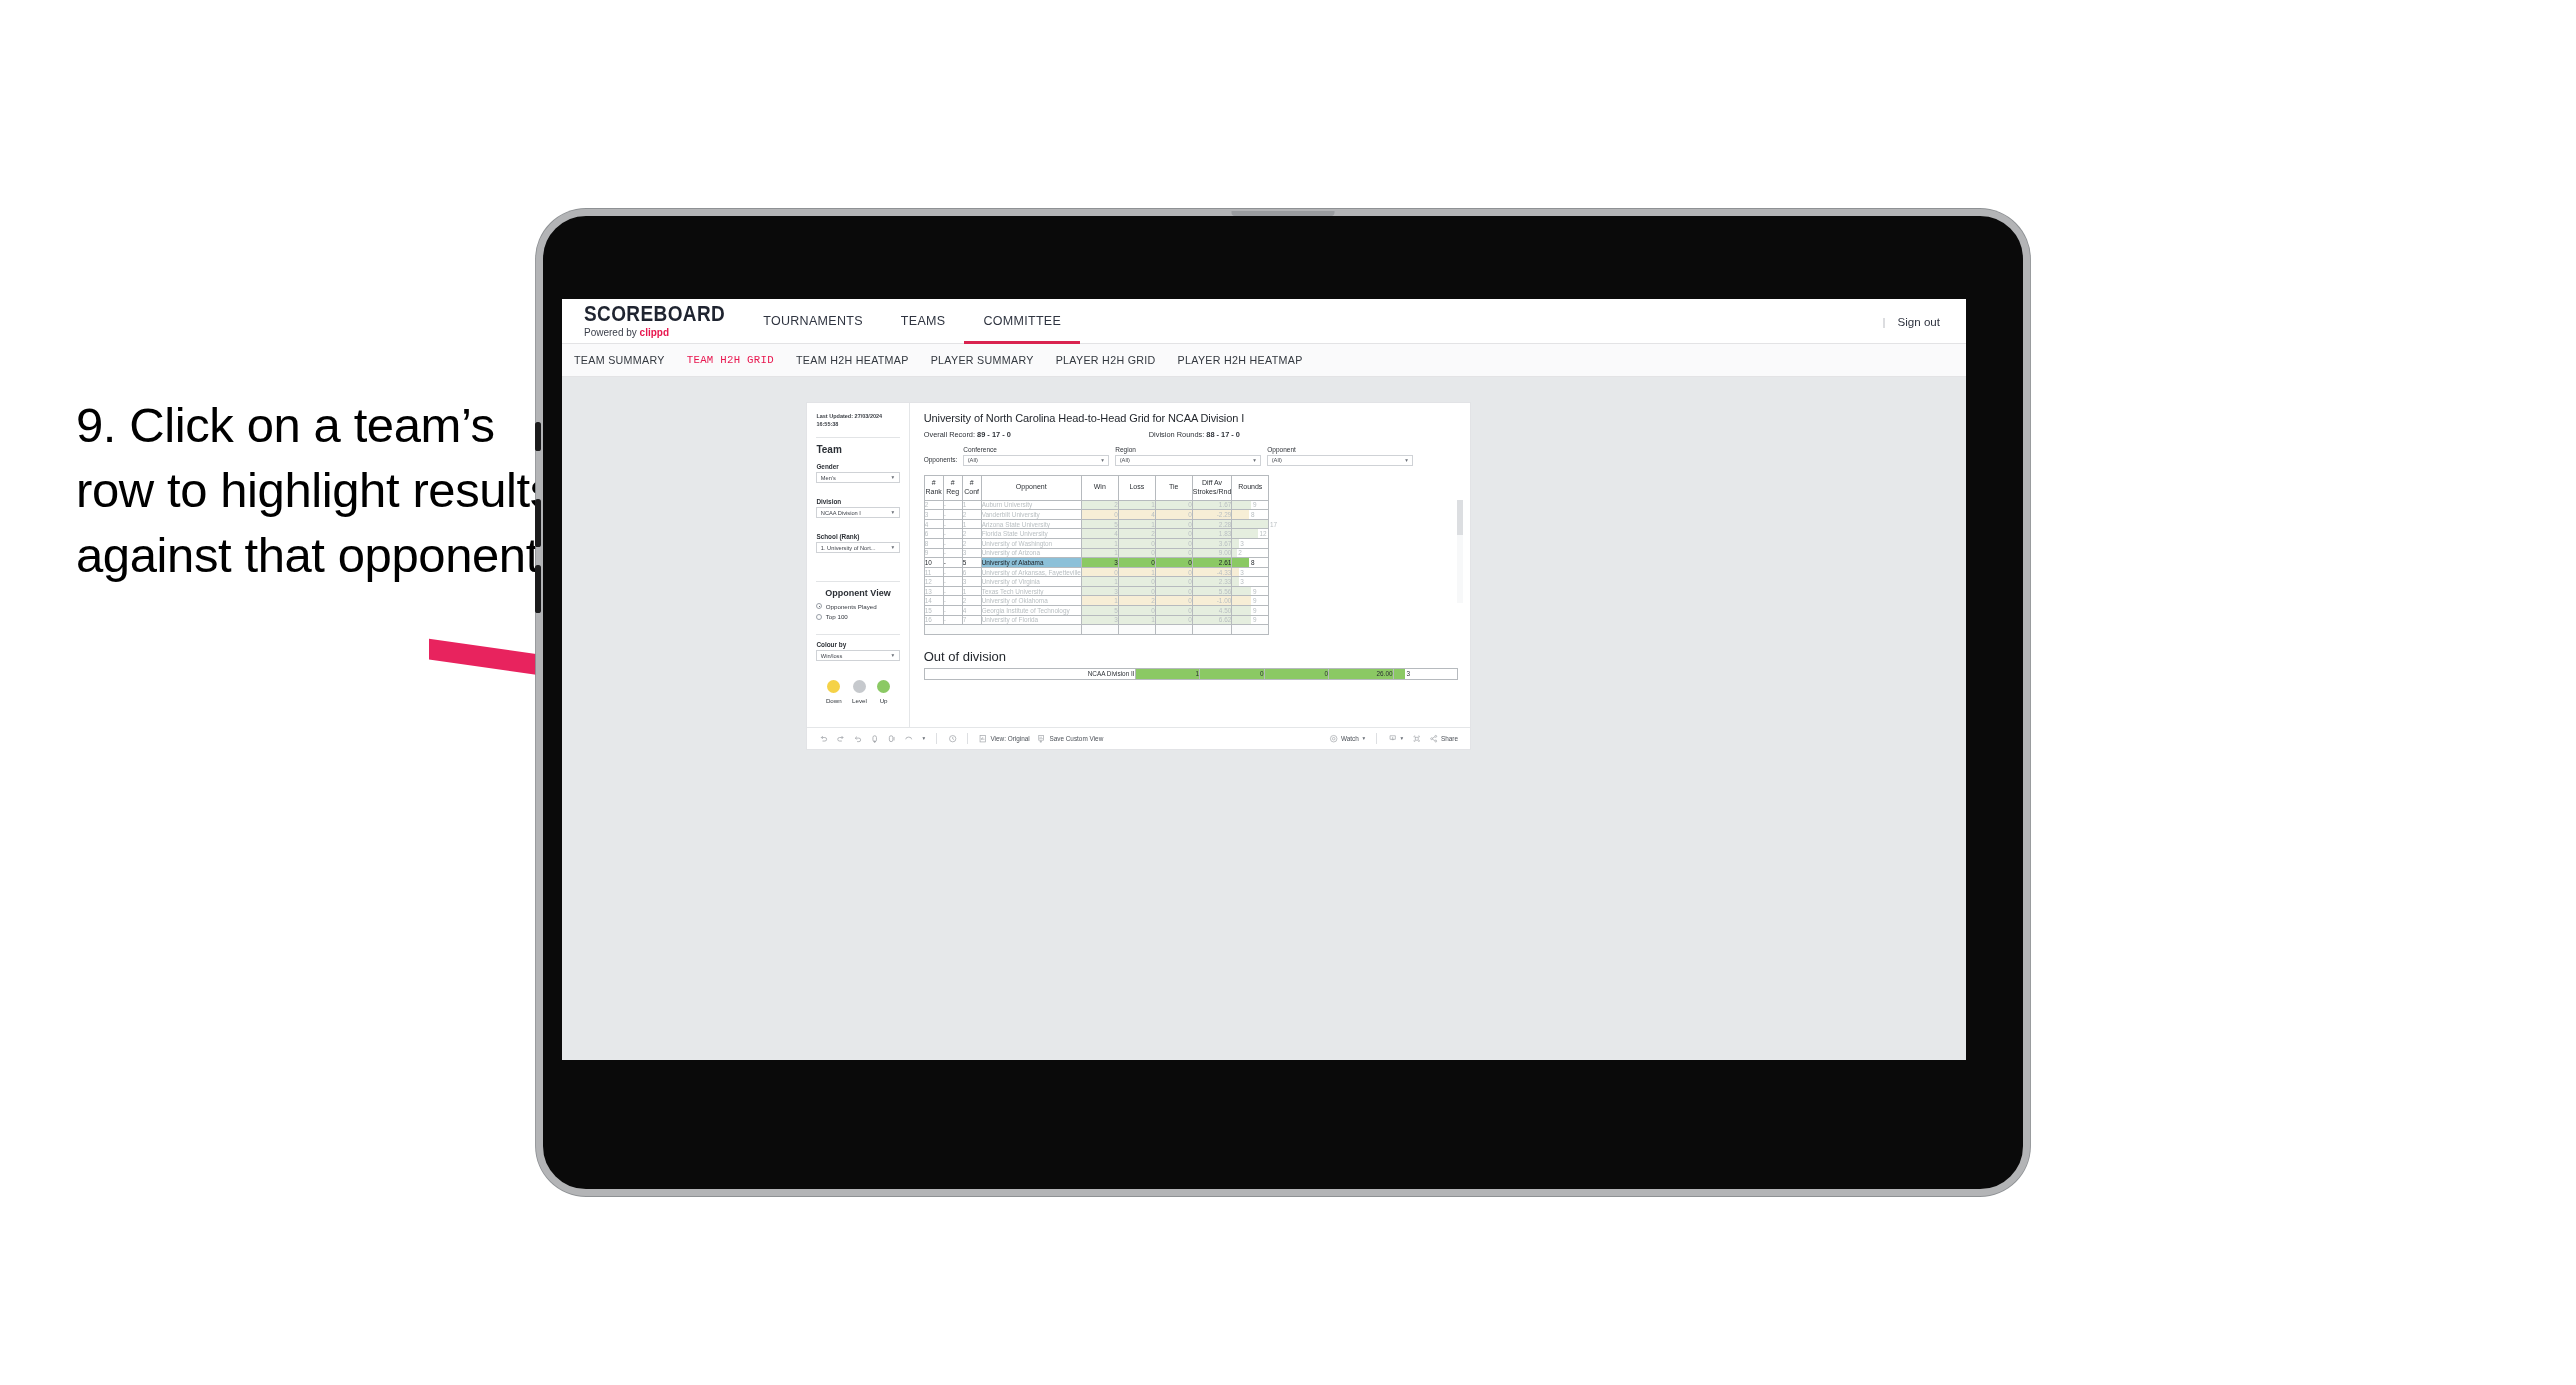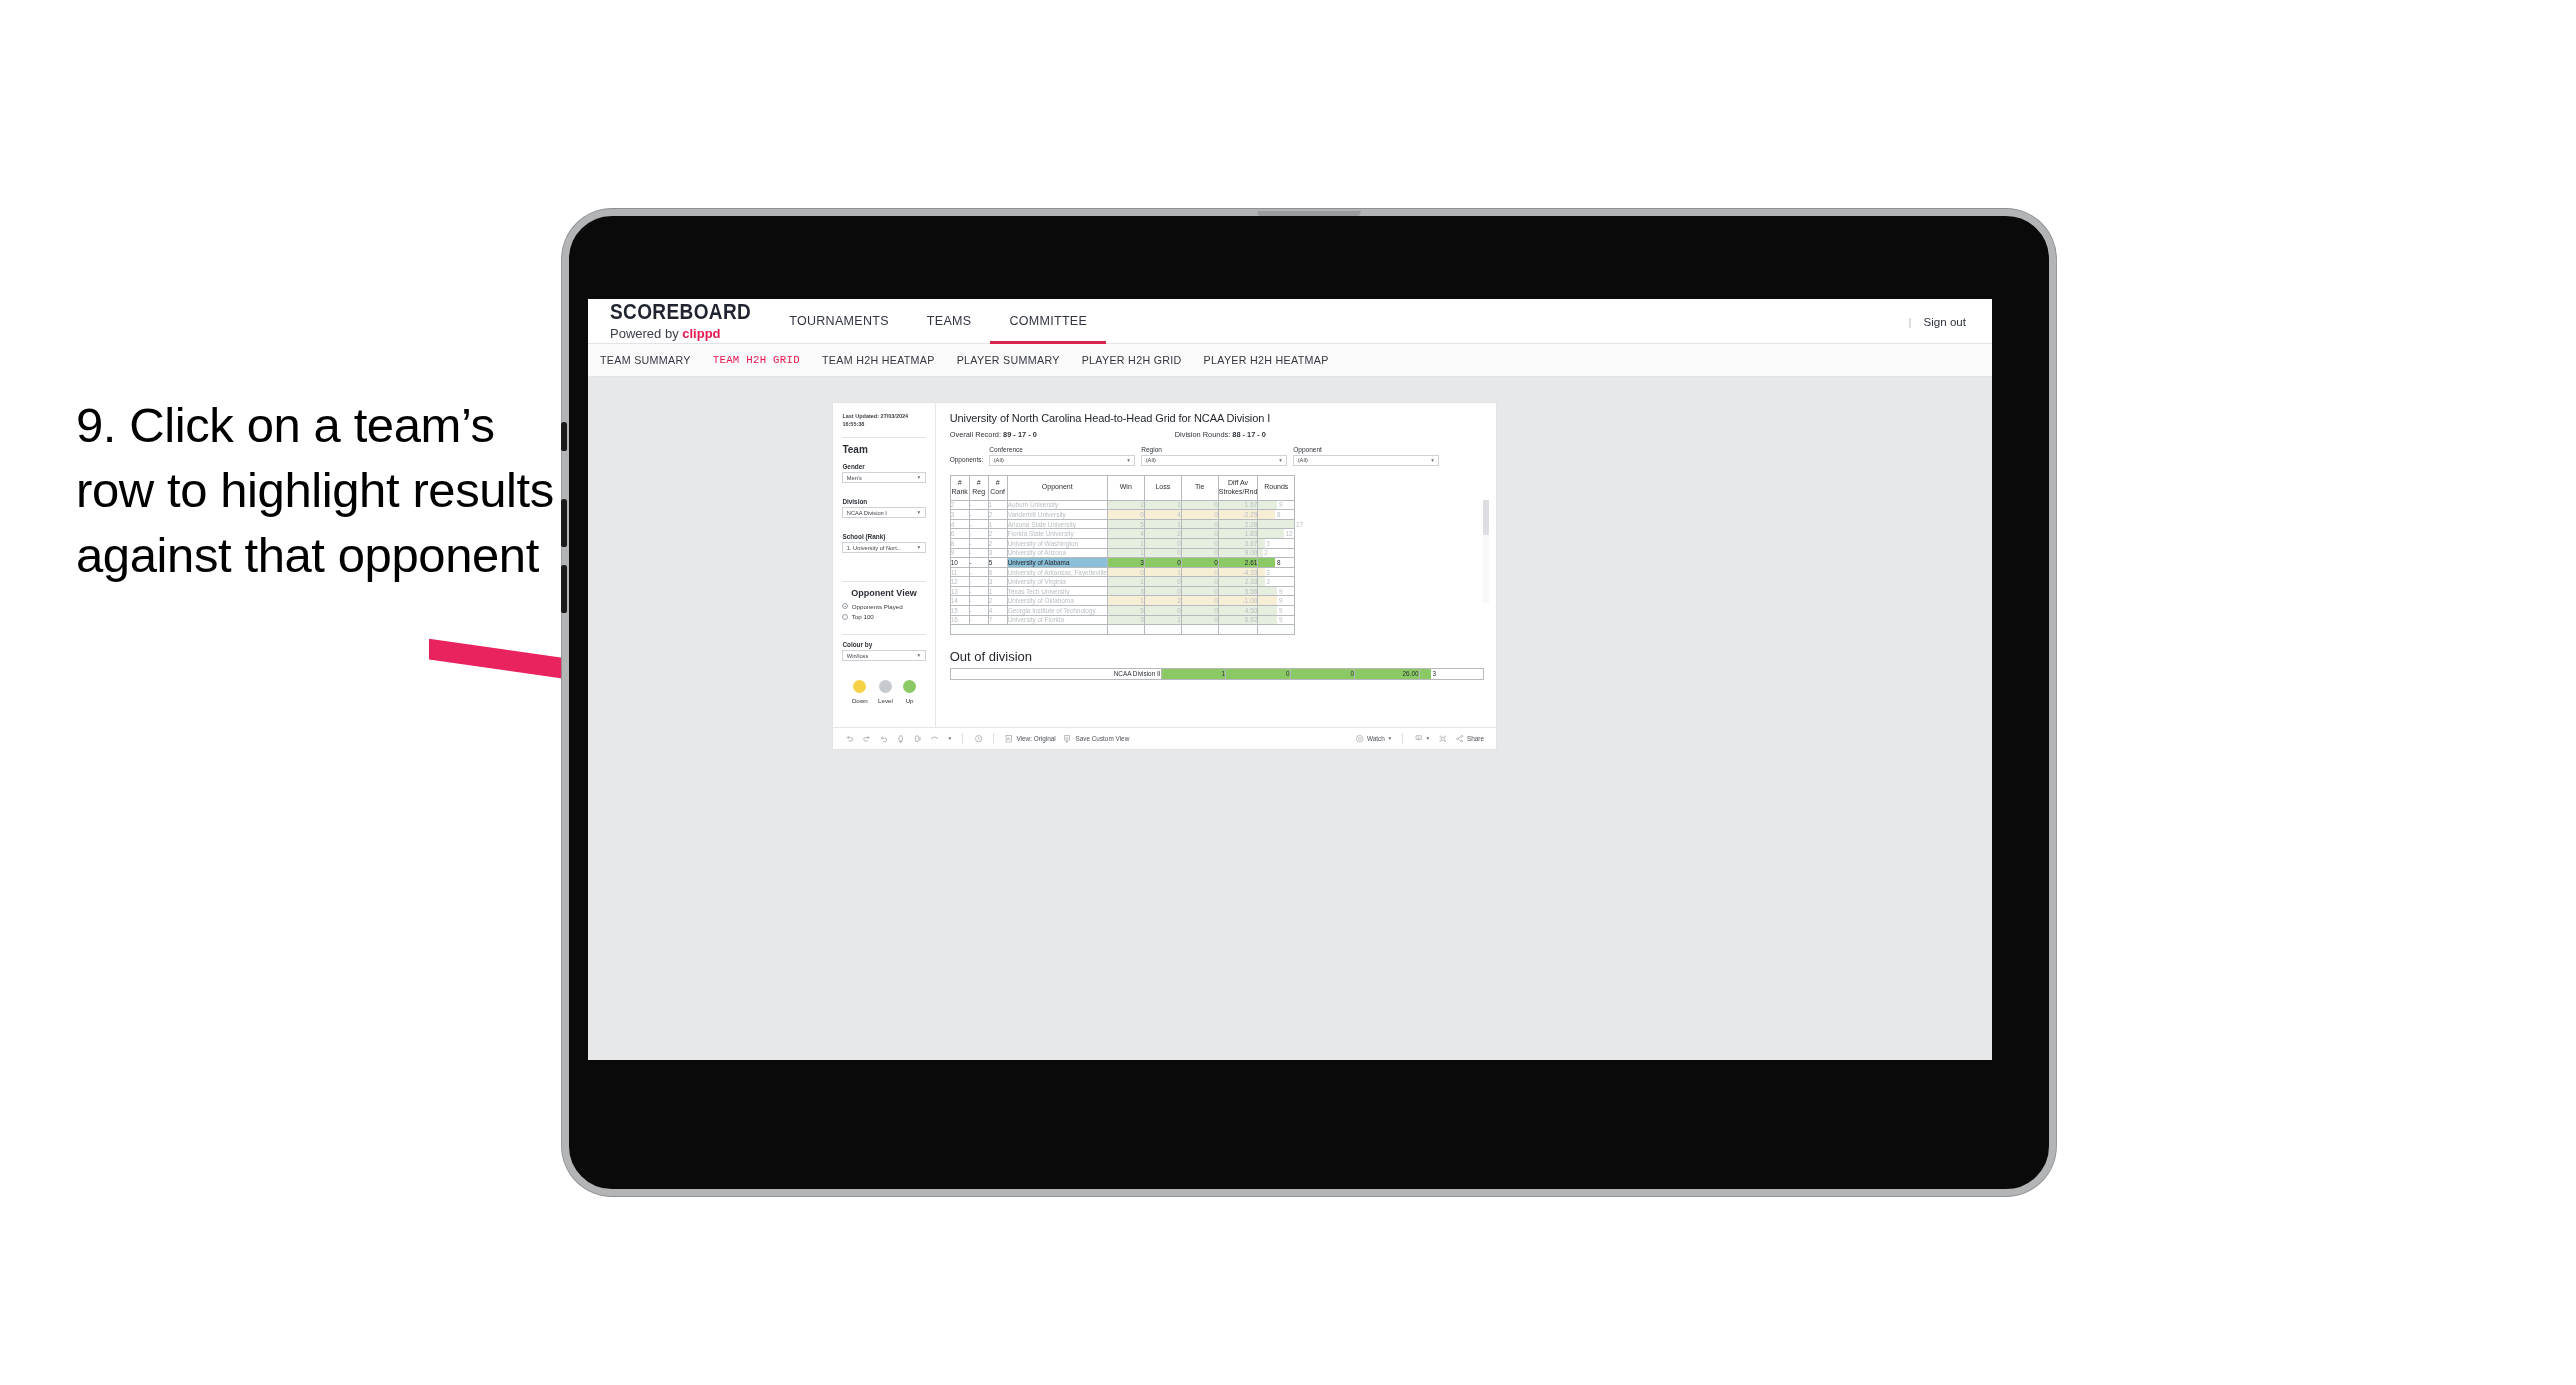--- a/index.html
+++ b/index.html
@@ -21,21 +21,21 @@
     color: #000000;
     font-family: "Liberation Sans", sans-serif;
     letter-spacing: -0.4px;
   }
 
   
   .arrow-svg { position: absolute; left: 429px; top: 618px; width: 670px; height: 155px; }
 
   
   .tablet {
-    position:absolute; left:562px; top:209px;
+    position:absolute; left:536px; top:209px;
     width:1494px; height:987px;
     background:#0a0a0a;
     border-radius:50px;
     border:7.7px solid #b3b4b6;
     box-shadow: 0 0 0 0.9px #8e9194;
   }
   .tablet::before{ 
     content:""; position:absolute; left:50%; top:-5.2px; transform:translateX(-50%);
     width:103px; height:5.2px; background:#9a9c9f; border-radius:0 0 3.4px 3.4px;
   }
@@ -57,21 +57,21 @@
     border-bottom:0.9px solid #e3e3e5;
     position:relative;
   }
   .brand { display:flex; flex-direction:column; justify-content:center; padding:0 19px 0 22px; }
   .brand-name {
     font-family:"Liberation Sans", sans-serif;
     font-weight:bold; font-size:19px; letter-spacing:0.4px;
     color:#1f2430; line-height:1;
     transform: scaleY(1.12); transform-origin: left center;
   }
-  .brand-sub { font-size:13px; color:#3b3f4a; margin-top:5.2px; line-height:1; }
+  .brand-sub { font-size:10px; color:#3b3f4a; margin-top:5.2px; line-height:1; }
   .brand-sub b { color:#e8174f; font-weight:bold; }
 
   .navtabs { display:flex; align-items:stretch; }
   .navtab {
     display:flex; align-items:center; padding:0 19px;
     font-size:12.5px; color:#2f3440; letter-spacing:0.3px;
     position:relative; cursor:pointer; white-space:nowrap;
   }
   .navtab.active::after{
     content:""; position:absolute; left:0; right:0; bottom:-0.9px; height:2.6px; background:#d9234f;

